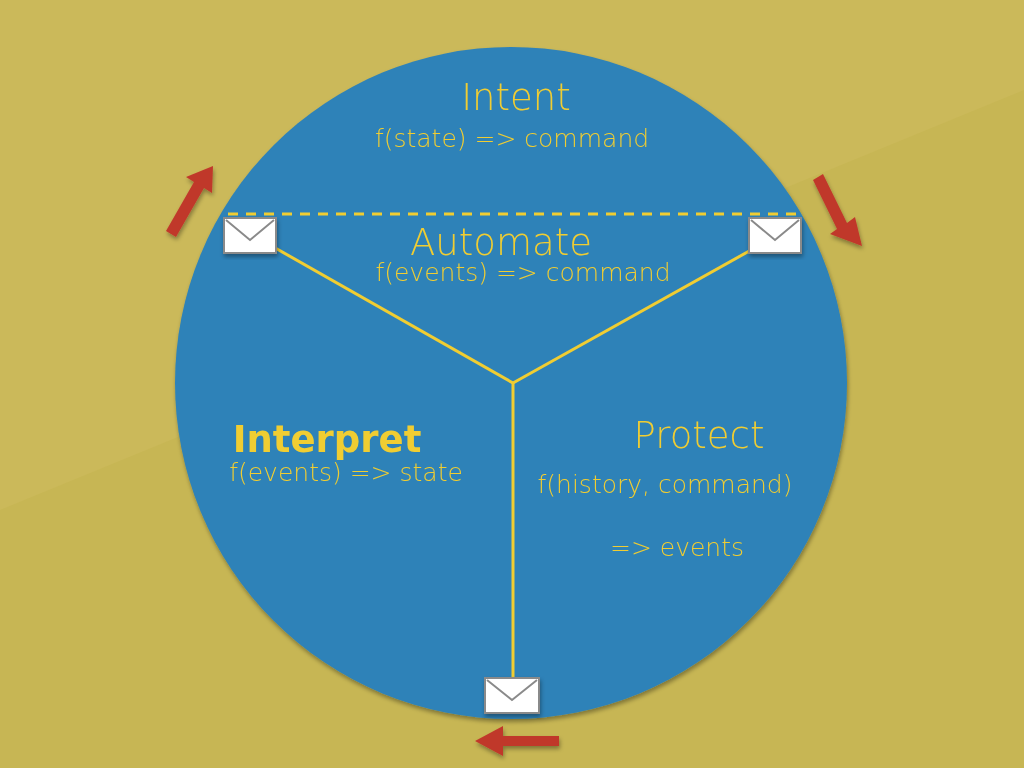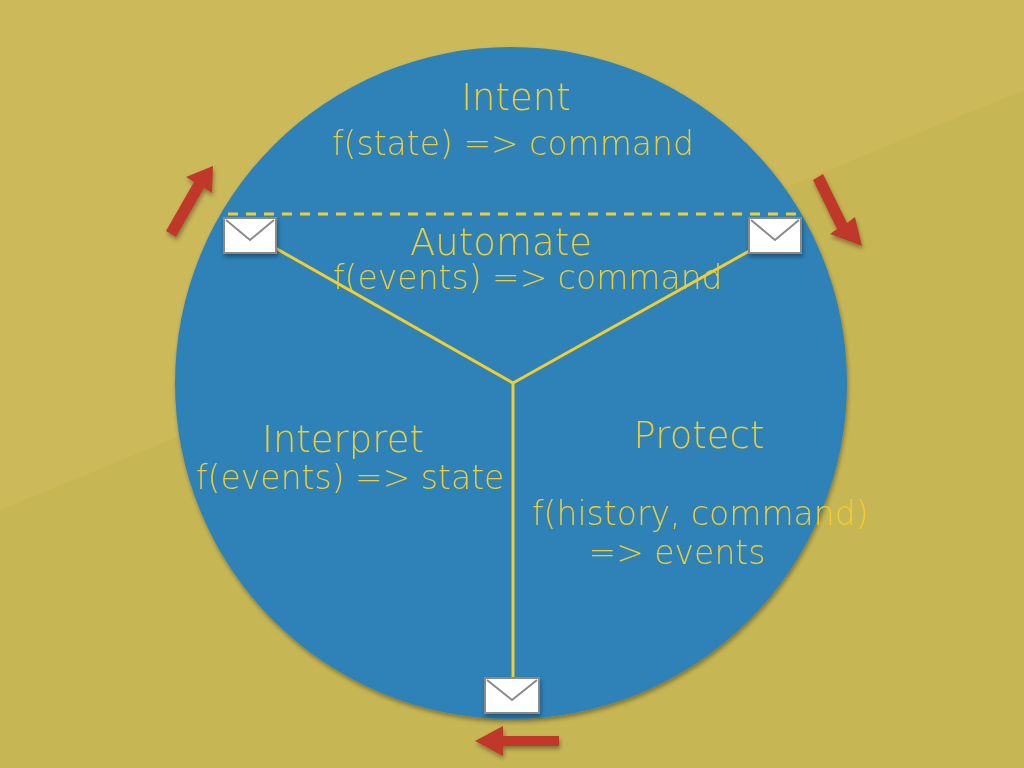--- a/index.html
+++ b/index.html
@@ -12,21 +12,21 @@
       position: absolute; left: 0; top: 0; width: 1024px; height: 768px;
       background: #cbb95a;
       clip-path: polygon(0 0, 1024px 0, 1024px 90px, 0 510px);
     }
     svg.diagram { position: absolute; left: 0; top: 0; }
     .label {
       position: absolute; color: #f0cd32; text-align: center; white-space: nowrap;
       font-family: "DejaVu Sans", sans-serif; font-weight: 300;
     }
     .title { font-size: 37px; letter-spacing: 0px; }
-    .formula { font-size: 33px; }
+    .formula { font-size: 25px; }
   </style>
 </head>
 <body>
 
 <div class="bg-light2"></div>
 
 <svg class="diagram" width="1024" height="768" viewBox="0 0 1024 768">
   <defs>
     <filter id="shadow" x="-20%" y="-20%" width="140%" height="140%">
       <feDropShadow dx="1" dy="3" stdDeviation="2" flood-color="#000" flood-opacity="0.35"></feDropShadow>
@@ -66,18 +66,18 @@
     <polygon points="475,741 503,726 503,736 559,736 559,746 503,746 503,756" fill="#c0392b"></polygon>
   </g>
 </svg>
 
 <div class="label title" style="left:416px; top:76px; width:200px;">Intent</div>
 <div class="label formula" style="left:332px; top:124px; width:360px;">f(state) =&gt; command</div>
 
 <div class="label title" style="left:386px; top:221px; width:230px;">Automate</div>
 <div class="label formula" style="left:333px; top:258px; width:380px;">f(events) =&gt; command</div>
 
-<div class="label title" style="left:228px; top:418px; width:230px;">Interpret</div>
+<div class="label title" style="left:212px; top:418px; width:230px;font-weight:bold;">Interpret</div>
 <div class="label formula" style="left:196px; top:458px; width:300px;">f(events) =&gt; state</div>
 
 <div class="label title" style="left:594px; top:414px; width:210px;">Protect</div>
-<div class="label formula" style="left:532px; top:470px; width:290px;margin-top:24px;">f(history, command)</div>
+<div class="label formula" style="left:520px; top:470px; width:290px;">f(history, command)</div>
 <div class="label formula" style="left:532px; top:506px; width:290px;margin-top:27px;">=&gt; events</div>
 
 </body></html>

